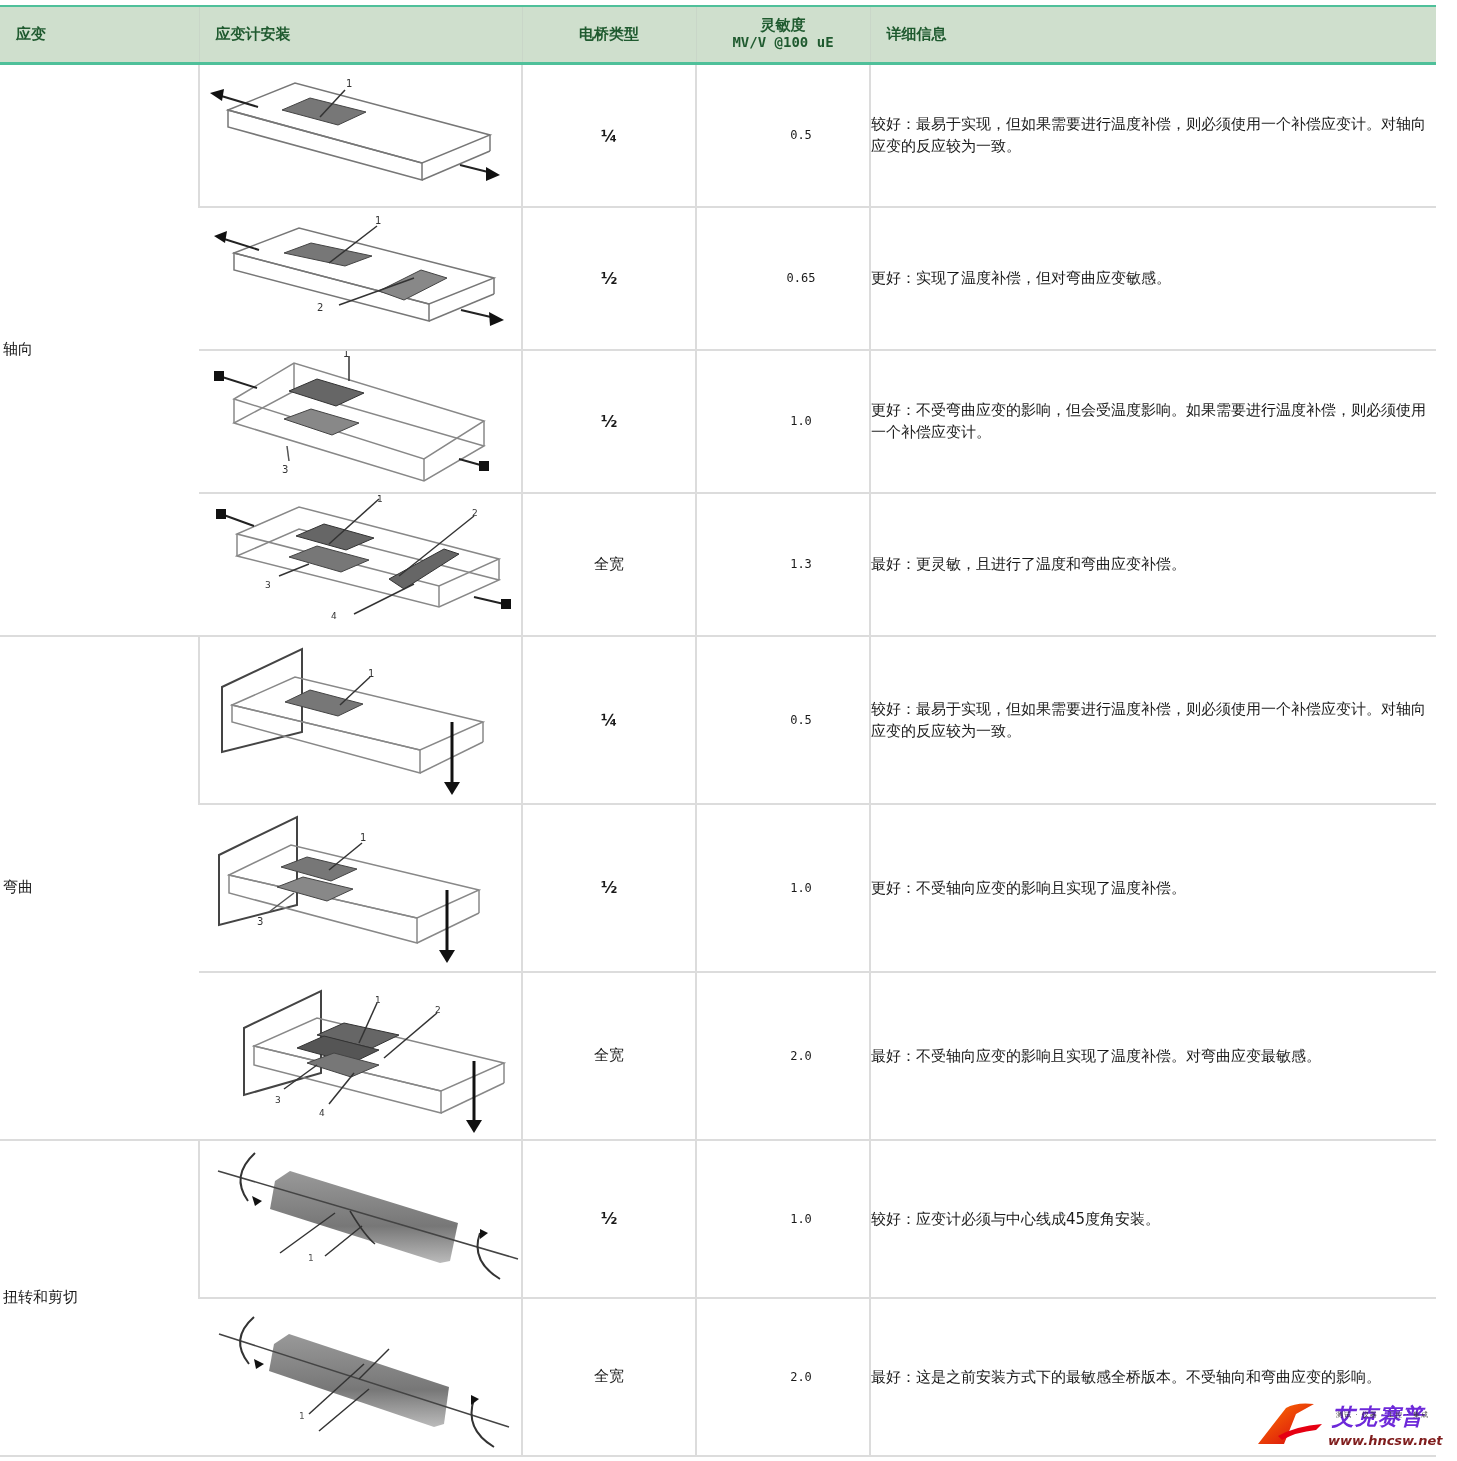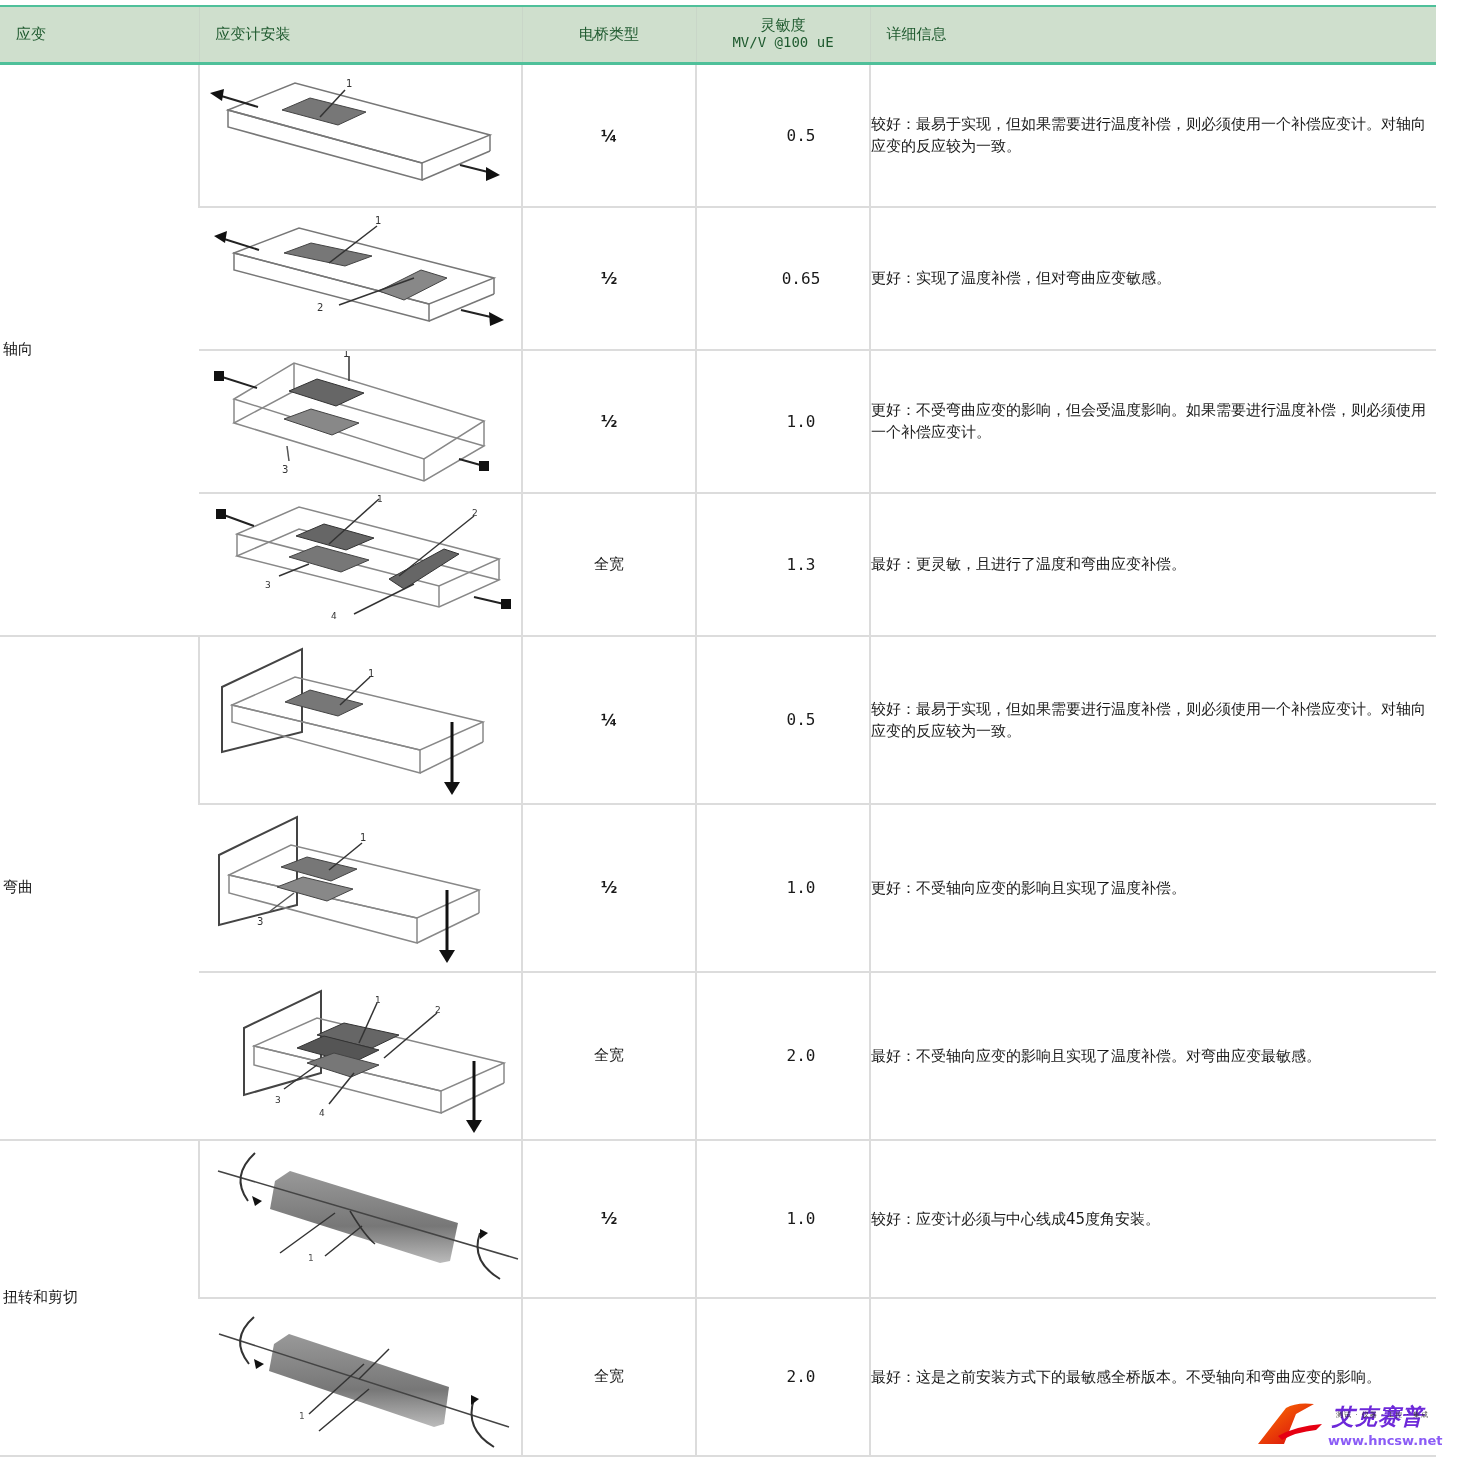--- a/index.html
+++ b/index.html
@@ -1,39 +1,39 @@
 <!DOCTYPE html>
 <html><head>
   <meta charset="utf-8">
   <style>
     html, body { margin:0; padding:0; background:#ffffff; }
     body { width:1457px; height:1461px; position:relative; overflow:hidden;
            font-family:"DejaVu Sans", "Liberation Sans", sans-serif; color:#1a1a1a; }
     table { position:absolute; left:0; top:5px; width:1436px; border-collapse:collapse; table-layout:fixed; }
     col.c1{width:199px} col.c2{width:323px} col.c3{width:174px} col.c4{width:174px} col.c5{width:566px}
     thead tr { background:#cfdfcd; height:57px; }
-    thead th { font-weight:normal; font-size:15px; color:#1f5a2f; border-top:2px solid #4fc09a; border-bottom:3px solid #4fc09a;
+    thead th { font-weight:bold; font-size:15px; color:#1f5a2f; border-top:2px solid #4fc09a; border-bottom:3px solid #4fc09a;
                border-left:1px solid #c9d6c8; padding:0 16px; text-align:left; vertical-align:middle; }
     thead th:first-child { border-left:none; }
     thead th.center { text-align:center; }
     thead th .mono { font-family:"DejaVu Sans Mono", "Liberation Mono", monospace; font-size:14px; display:block; line-height:17px; }
     thead th .cn { display:block; line-height:17px; }
     tbody td { border-bottom:2px solid #dcdcdc; border-left:2px solid #dcdcdc; font-size:15px; vertical-align:middle; padding:0; }
     tbody td:first-child { border-left:none; }
     td.group { padding-left:3px; }
     td.img { padding:0; }
     td.bridge { text-align:center; font-size:15px; }
-    td.sens { text-align:center; font-family:"DejaVu Sans Mono", "Liberation Mono", monospace; font-size:16px;padding-left:36px; }
+    td.sens { text-align:center; font-family:"DejaVu Sans Mono", "Liberation Mono", monospace; font-size:12px;padding-left:36px; }
     td.detail { padding:0 0; line-height:22px; }
     .frac { font-family:"DejaVu Sans", sans-serif; font-weight:bold; font-size:16px; }
     svg { display:block; }
     .logo { position:absolute; left:1256px; top:1402px; width:200px; height:46px; }
     .logo .cn { position:absolute; left:76px; top:0; font-size:22px; font-weight:bold; color:#6d28d9; letter-spacing:1px; font-style:italic; }
     .logo .sub { position:absolute; left:80px; top:8px; font-size:7px; color:#333; letter-spacing:1px; }
-    .logo .url { position:absolute; left:72px; top:31px; font-size:13px; font-weight:bold; color:#8b5cf6; }
+    .logo .url { position:absolute; left:72px; top:31px; font-size:13px; font-weight:bold; font-style:italic; color:#7f1d1d; }
   </style>
 </head>
 <body>
 
 <table>
   <colgroup>
       <col class="c1">
       <col class="c2">
       <col class="c3">
       <col class="c4">

